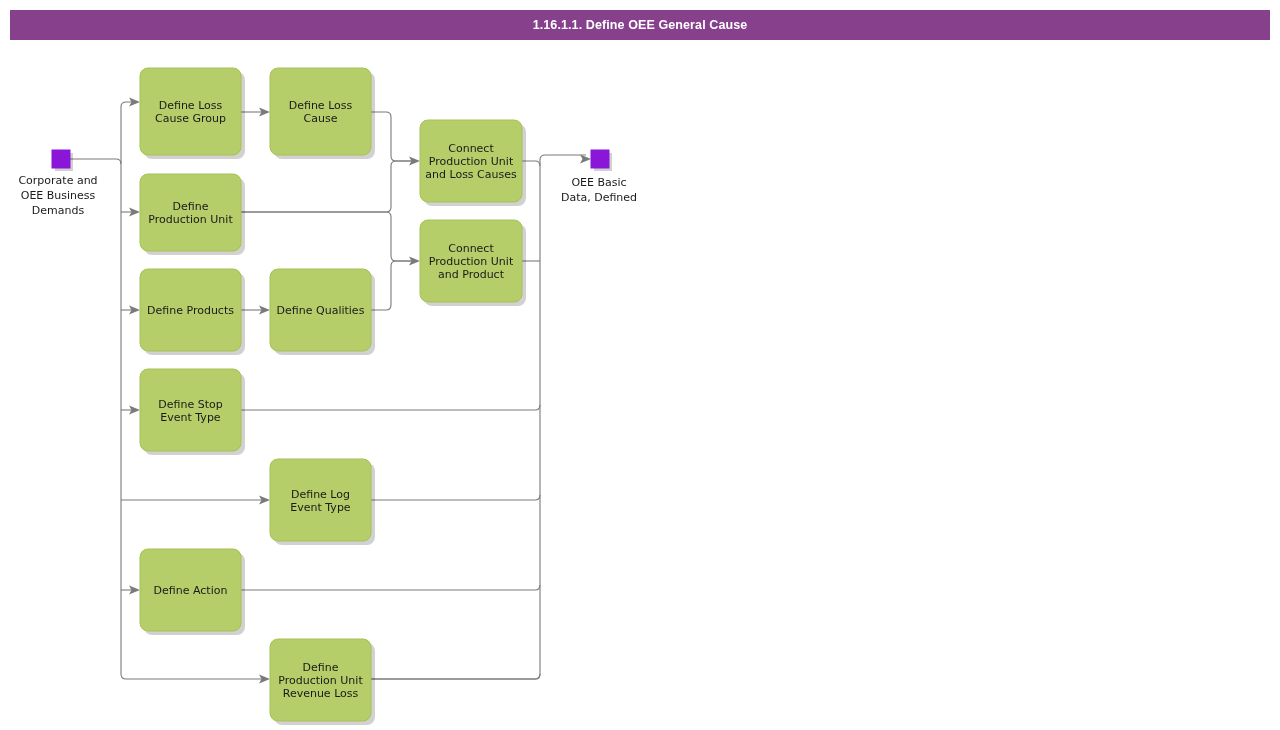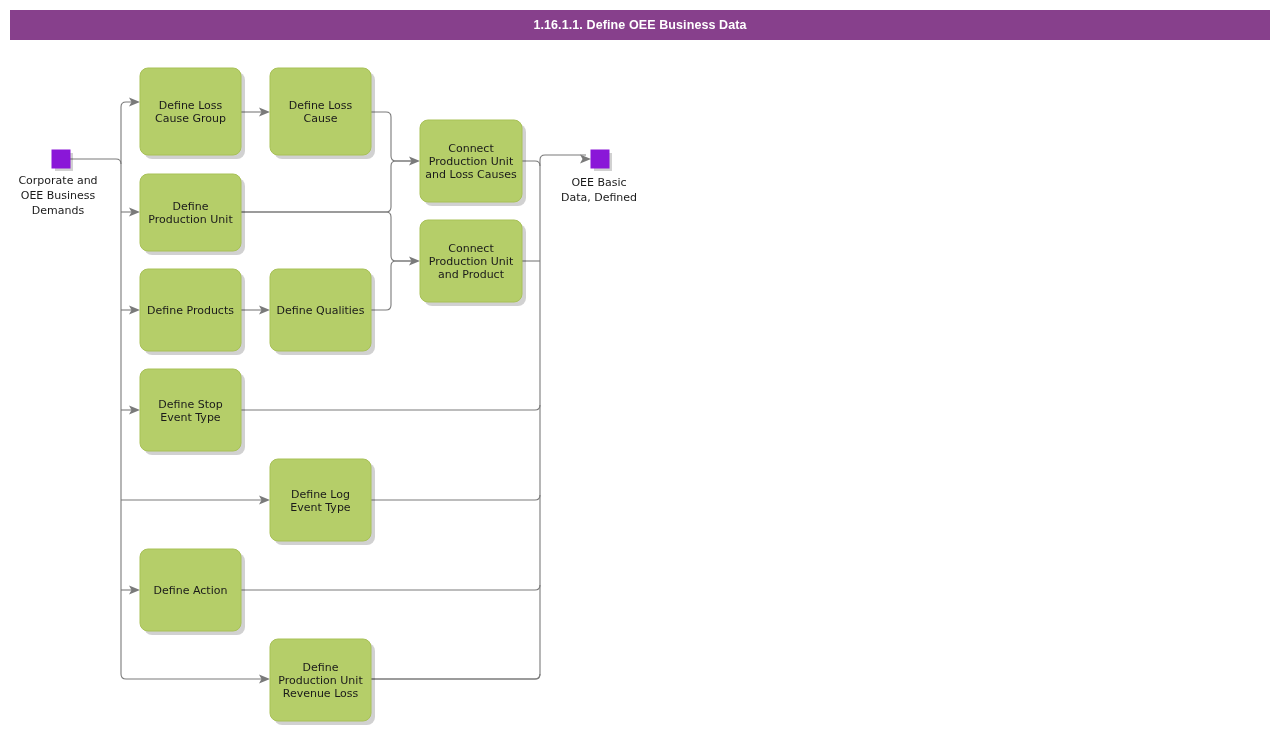--- a/index.html
+++ b/index.html
@@ -76,21 +76,21 @@
     stroke-width: 1.1;
   }
   .arrowhead {
     fill: #7a7a7a;
   }
 </style>
 </head>
 <body>
 
 <div id="titlebar">
-  <span class="title-text">1.16.1.1. Define OEE Business Data</span>
+  <span class="title-text">1.16.1.1. Define OEE General Cause</span>
 </div>
 
 <svg id="canvas" width="1280" height="730" viewBox="0 0 1280 730" xmlns="http://www.w3.org/2000/svg">
   <g id="edges-layer">
       <g>
         <path d="M 70 159 L 116 159 Q 121 159 121 164 L 121 674 Q 121 679 126 679 L 265 679" class="edge"></path>
       </g>
       <g>
         <path d="M 121 164 L 121 107 Q 121 102 126 102 L 135 102" class="edge"></path>
         <path d="M 140 102 L 129 97.5 L 131.5 102 L 129 106.5 Z" class="arrowhead"></path>

